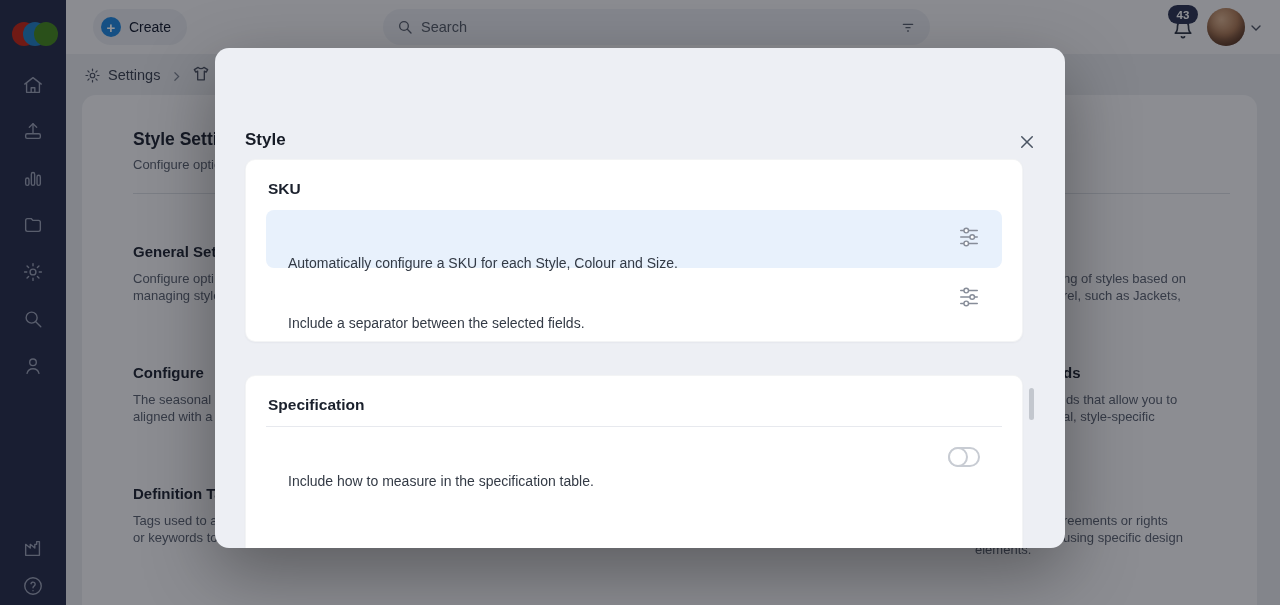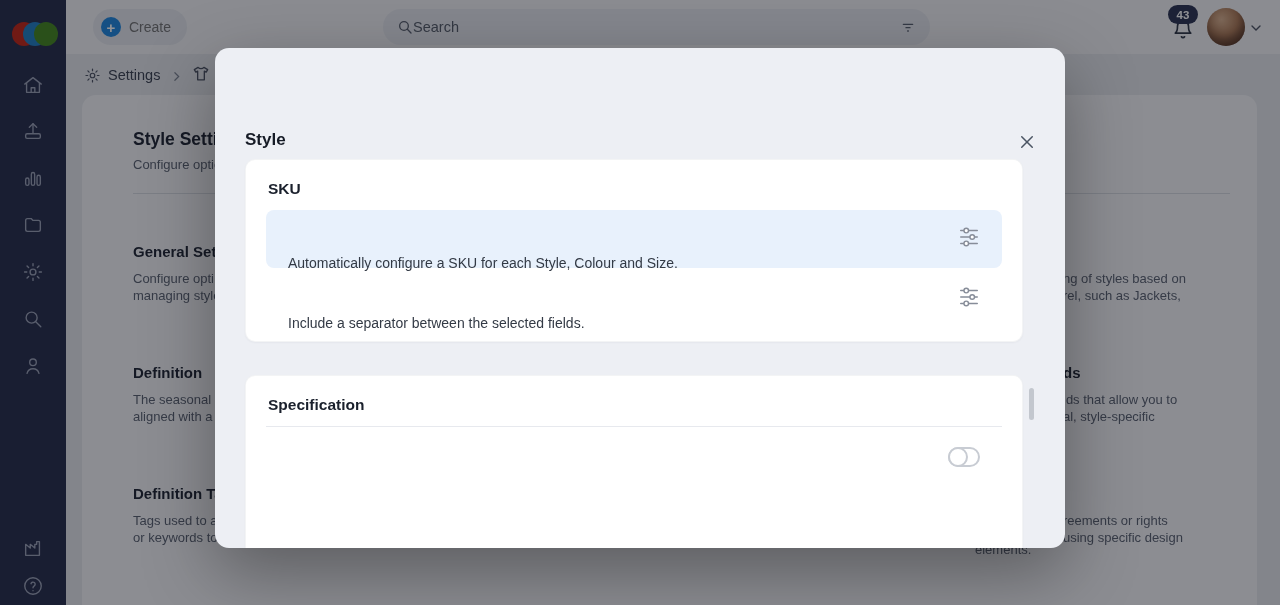--- a/index.html
+++ b/index.html
@@ -3,22 +3,22 @@
 <meta charset="utf-8">
 <style>
   * { margin:0; padding:0; box-sizing:border-box; }
   html,body { width:1280px; height:605px; overflow:hidden; }
   body { font-family:"Liberation Sans","DejaVu Sans",sans-serif; background:#e7e9ed; position:relative; }
 
   
   .topbar { position:absolute; left:66px; top:0; width:1214px; height:54px; background:#f5f6f8; }
   .create-btn { position:absolute; left:27px; top:9px; height:36px; padding:0 16px 0 8px; background:#e7e9ee; border:none; border-radius:18px; display:flex; align-items:center; gap:8px; cursor:pointer; }
   .create-plus { width:20px; height:20px; border-radius:50%; background:#1e88e0; color:#fff; display:flex; align-items:center; justify-content:center; font-size:15px; font-weight:700; line-height:1; }
-  .create-label { font-size:14px; color:#737373; font-weight:500; }
-  .searchbar { position:absolute; left:317px; top:9px; width:547px; height:36px; background:#e9ebf0; border-radius:18px; display:flex; align-items:center; padding:0 14px; }
+  .create-label { font-size:14px; color:#0f172a; font-weight:500; }
+  .searchbar { position:absolute; left:317px; top:9px; width:547px; height:36px; background:#e9ebf0; border-radius:18px; display:flex; align-items:center; padding:0 14px; gap:8px; }
   .searchbar input { flex:1; border:none; background:transparent; outline:none; font-size:14.5px; color:#3a404c; font-family:inherit; }
   .searchbar input::placeholder { color:#545b68; opacity:1; }
   .notif { position:absolute; left:1106px; top:18px; width:22px; height:22px; }
   .notif-badge { position:absolute; left:1102px; top:5px; min-width:30px; height:19px; background:#2a3150; color:#fff; border-radius:10px; font-size:11.5px; font-weight:700; display:flex; align-items:center; justify-content:center; padding:0 6px; }
   .avatar { position:absolute; left:1141px; top:8px; width:38px; height:38px; border-radius:50%; background:radial-gradient(circle at 38% 30%, #d9b08c 0%, #b07c57 45%, #6e4631 80%, #4a2e20 100%); box-shadow:inset 0 -8px 10px rgba(40,20,10,.35); }
   .avatar-chevron { position:absolute; left:1182px; top:20px; }
 
   
   .sidebar { position:absolute; left:0; top:0; width:66px; height:605px; background:#242b49; }
   .logo { position:absolute; left:12px; top:22px; width:44px; height:24px; }
@@ -194,21 +194,21 @@
 </span>
 
 <div class="bg-text bg-h1" style="left:133px; top:129px">Style Settings</div>
 <div class="bg-text bg-p" style="left:133px; top:157px">Configure options</div>
 <div class="bg-divider"></div>
 
 <div class="bg-text bg-h2" style="left:133px; top:243px">General Settings</div>
 <div class="bg-text bg-p" style="left:133px; top:271px">Configure opti</div>
 <div class="bg-text bg-p" style="left:133px; top:288px">managing style</div>
 
-<div class="bg-text bg-h2" style="left:133px; top:364px">Definition</div>
+<div class="bg-text bg-h2" style="left:133px; top:364px">Configure</div>
 <div class="bg-text bg-p" style="left:133px; top:392px">The seasonal c</div>
 <div class="bg-text bg-p" style="left:133px; top:409px">aligned with a p</div>
 
 <div class="bg-text bg-h2" style="left:133px; top:485px">Definition Tags</div>
 <div class="bg-text bg-p" style="left:133px; top:513px">Tags used to a</div>
 <div class="bg-text bg-p" style="left:133px; top:530px">or keywords to</div>
 
 <div class="bg-text bg-p" style="left:1063px; top:271px">ng of styles based on</div>
 <div class="bg-text bg-p" style="left:1063px; top:288px">rel, such as Jackets,</div>
 <div class="bg-text bg-h2" style="left:1063px; top:364px">ds</div>
@@ -257,20 +257,21 @@
             <circle cx="9" cy="19" r="2.5"></circle>
           </svg>
       </span>
     </div>
   </div>
 
   <div class="card card-spec">
     <h3>Specification</h3>
     <div class="row-divider"></div>
     <div class="setting-row r-spec2">
+      <span class="txt">Include how to measure in the specification table.</span>
       <span class="ctrl toggle">
           <span class="knob"></span>
         </span>
     </div>
   </div>
 
   <div class="modal-scrollthumb"></div>
 </div>
 
 </body></html>

